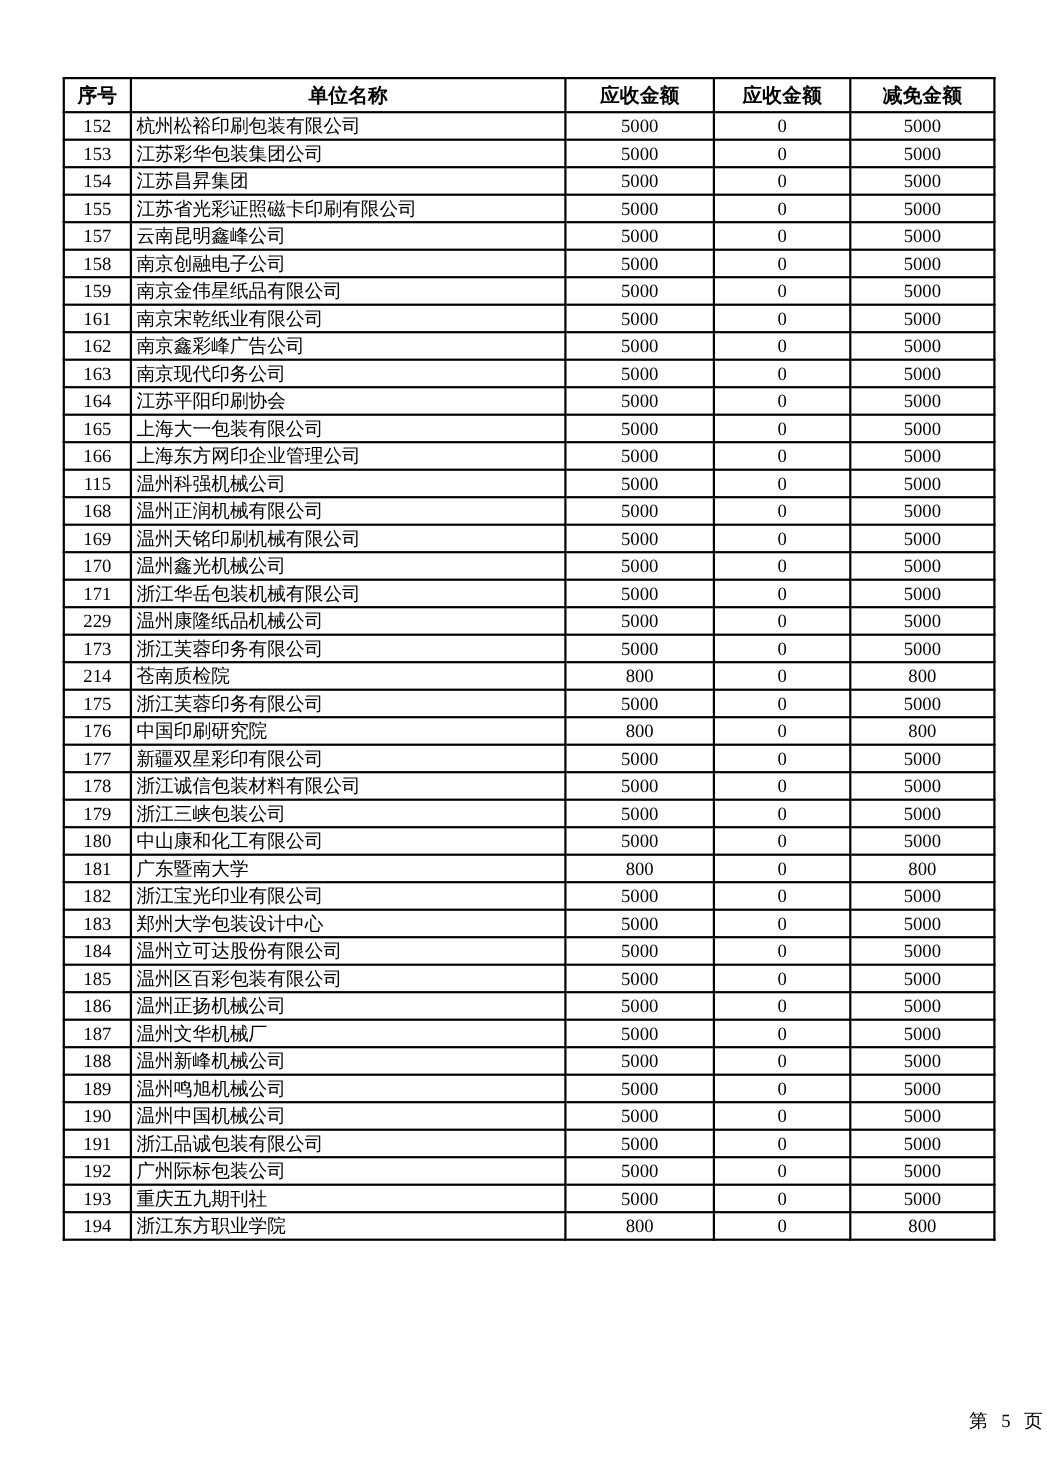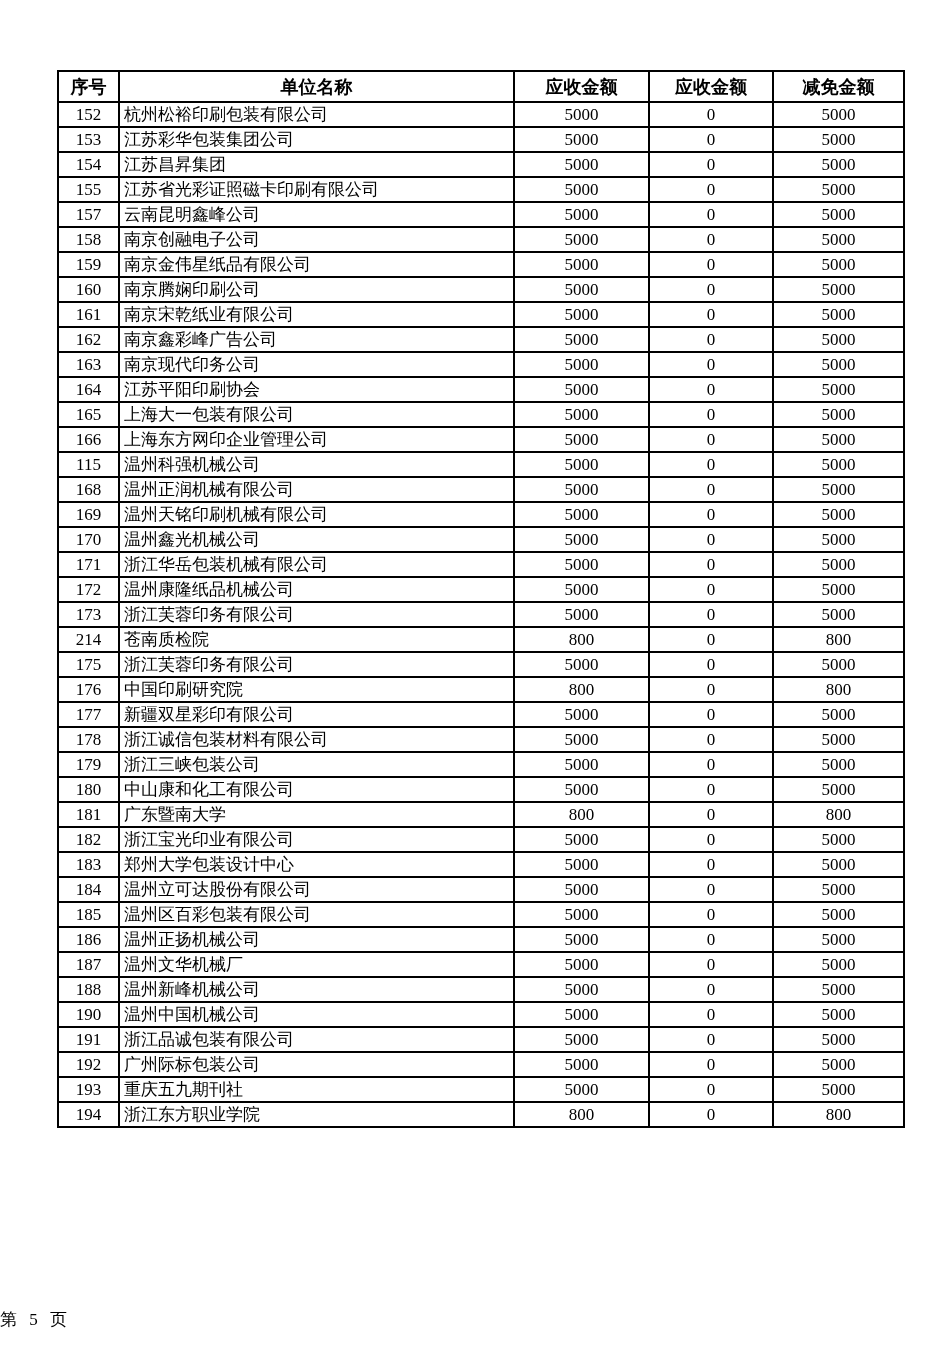--- a/index.html
+++ b/index.html
@@ -45,24 +45,23 @@
   .fee-table td.cell-name {
     text-align: left;
     padding-left: 4px;
     margin-left: 28px;
   }
   .page-footer {
     position: absolute;
     left: 0;
     width: 100%;
     top: 1280px;
-    text-align: left;
+    text-align: right;
     font-size: 17px;
     letter-spacing: 4px;
-    margin-top: 28px;
   }
 </style>
 </head>
 <body>
 
 <table class="fee-table">
   <colgroup>
     <col style="width:61px">
     <col style="width:395px">
     <col style="width:135px">
@@ -122,27 +121,20 @@
         <td>5000</td>
       </tr>
       <tr>
         <td>159</td>
         <td class="cell-name">南京金伟星纸品有限公司</td>
         <td>5000</td>
         <td>0</td>
         <td>5000</td>
       </tr>
       <tr>
-        <td>160</td>
-        <td class="cell-name">南京腾娴印刷公司</td>
-        <td>5000</td>
-        <td>0</td>
-        <td>5000</td>
-      </tr>
-      <tr>
         <td>161</td>
         <td class="cell-name">南京宋乾纸业有限公司</td>
         <td>5000</td>
         <td>0</td>
         <td>5000</td>
       </tr>
       <tr>
         <td>162</td>
         <td class="cell-name">南京鑫彩峰广告公司</td>
         <td>5000</td>
@@ -206,21 +198,21 @@
         <td>5000</td>
       </tr>
       <tr>
         <td>171</td>
         <td class="cell-name">浙江华岳包装机械有限公司</td>
         <td>5000</td>
         <td>0</td>
         <td>5000</td>
       </tr>
       <tr>
-        <td>172</td>
+        <td>229</td>
         <td class="cell-name">温州康隆纸品机械公司</td>
         <td>5000</td>
         <td>0</td>
         <td>5000</td>
       </tr>
       <tr>
         <td>173</td>
         <td class="cell-name">浙江芙蓉印务有限公司</td>
         <td>5000</td>
         <td>0</td>
@@ -320,20 +312,27 @@
       <tr>
         <td>187</td>
         <td class="cell-name">温州文华机械厂</td>
         <td>5000</td>
         <td>0</td>
         <td>5000</td>
       </tr>
       <tr>
         <td>188</td>
         <td class="cell-name">温州新峰机械公司</td>
+        <td>5000</td>
+        <td>0</td>
+        <td>5000</td>
+      </tr>
+      <tr>
+        <td>189</td>
+        <td class="cell-name">温州鸣旭机械公司</td>
         <td>5000</td>
         <td>0</td>
         <td>5000</td>
       </tr>
       <tr>
         <td>190</td>
         <td class="cell-name">温州中国机械公司</td>
         <td>5000</td>
         <td>0</td>
         <td>5000</td>

